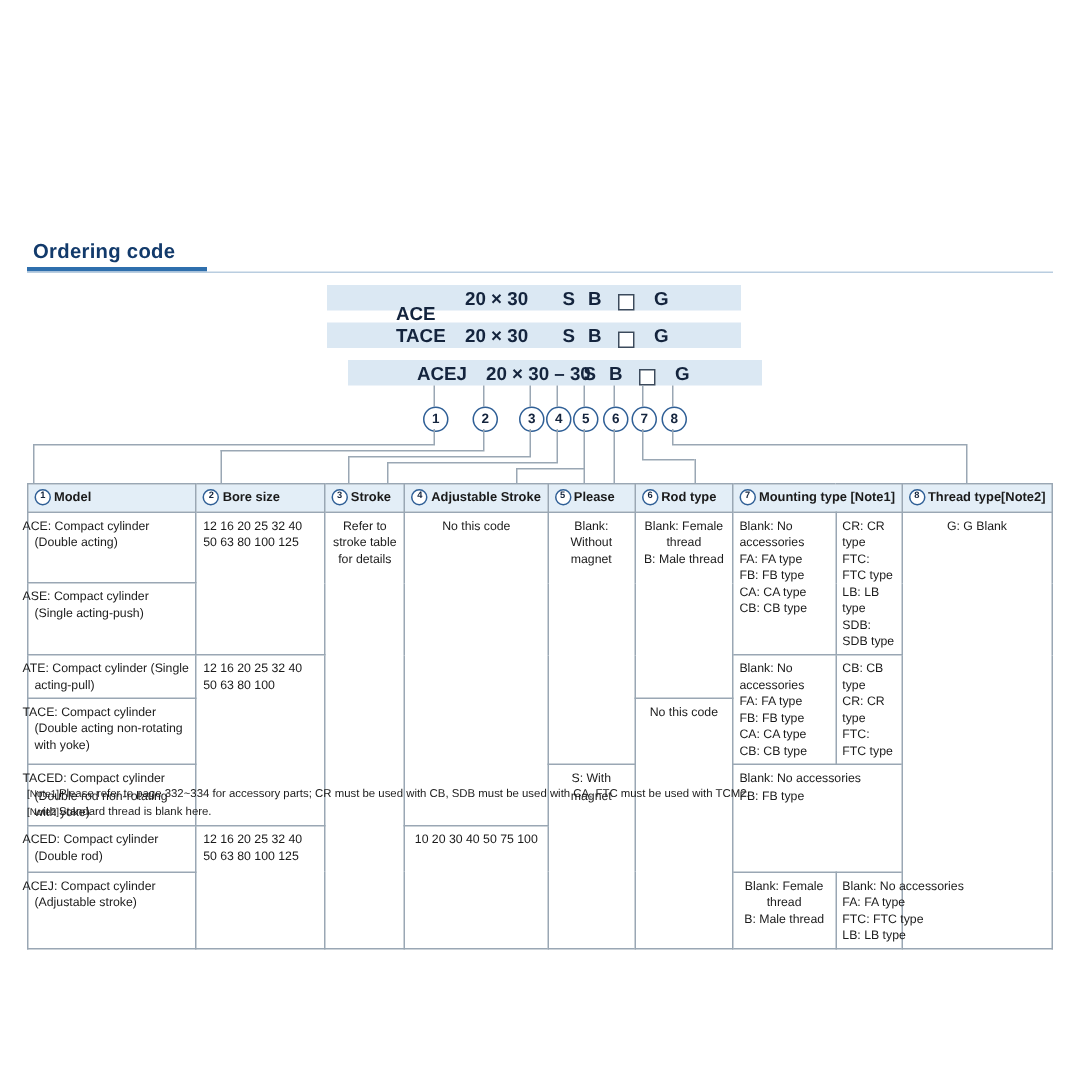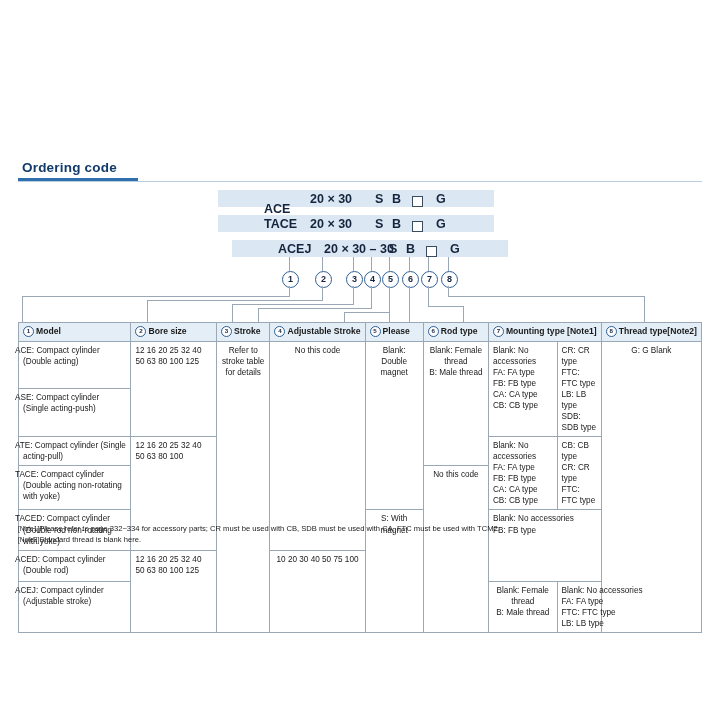--- a/index.html
+++ b/index.html
@@ -175,21 +175,21 @@
         <td style="width:84px;"><span class="hdnum">8</span><span>Thread type[Note2]</span></td>
       </tr>
     </thead>
     <tbody>
 
       <tr>
         <td class="ind" style="height:24px;">ACE: Compact cylinder (Double acting)</td>
         <td rowspan="2" class="v-mid" style="white-space:pre-line;">12 16 20 25 32 40 50 63 80 100 125</td>
         <td rowspan="7" class="c-center v-mid">Refer to stroke table for details</td>
         <td rowspan="5" class="c-center v-mid">No this code</td>
-        <td rowspan="4" class="v-mid c-center">Blank: Double magnet</td>
+        <td rowspan="4" class="v-mid c-center">Blank: Without magnet</td>
         <td rowspan="3" class="c-center v-mid" style="white-space:pre-line;">Blank: Female thread
 B: Male thread</td>
         <td rowspan="2" style="white-space:pre-line;">Blank: No accessories
 FA: FA type
 FB: FB type
 CA: CA type
 CB: CB type</td>
         <td rowspan="2" style="white-space:pre-line;">CR: CR type
 FTC: FTC type
 LB: LB type

